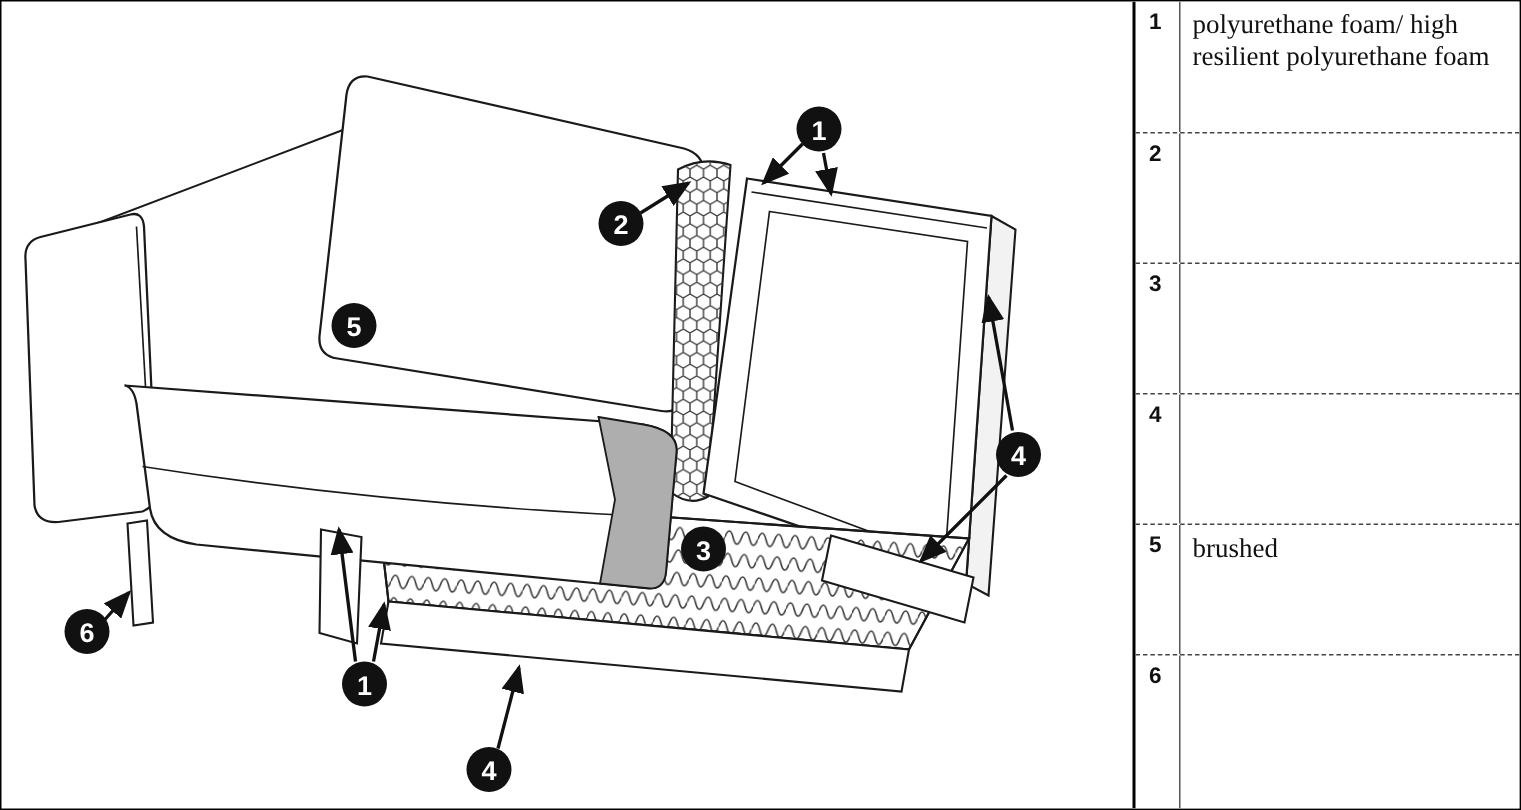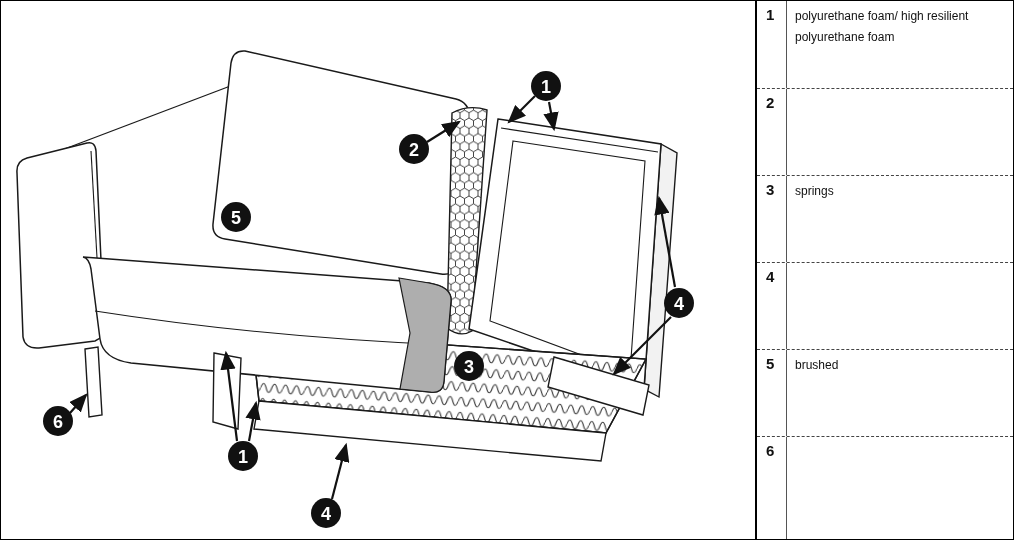--- a/index.html
+++ b/index.html
@@ -7,21 +7,21 @@
   #diagram{position:absolute;left:0;top:0;width:755px;height:538px;}
   #legend{position:absolute;left:754px;top:0;width:258px;height:538px;border-left:2px solid #000;box-sizing:border-box;display:flex;flex-direction:column;background:#fff;}
   .legend-row{display:flex;flex-direction:row;border-bottom:1px dashed #444;box-sizing:border-box;}
   .legend-row:nth-child(1){height:88px;}
   .legend-row:nth-child(2){height:87px;}
   .legend-row:nth-child(3){height:87px;}
   .legend-row:nth-child(4){height:87px;}
   .legend-row:nth-child(5){height:87px;}
   .legend-row:nth-child(6){flex:1;border-bottom:none;}
   .num-cell{width:30px;flex:0 0 30px;border-right:1px solid #555;box-sizing:border-box;padding:5px 0 0 9px;font-weight:bold;font-size:15px;color:#111;}
-  .txt-cell{flex:1;padding:5px 6px 0 8px;font-size:12px;line-height:21px;color:#111;}
+  .txt-cell{flex:1;padding:5px 6px 0 8px;font-size:18px;line-height:21px;color:#111;font-family:Liberation Serif, serif;}
   svg text.callout-num{font-family:"Liberation Sans",sans-serif;font-weight:bold;font-size:18px;fill:#fff;}
 </style>
 </head>
 <body>
 
 <div id="stage">
 
   <svg id="diagram" viewBox="0 0 755 538" xmlns="http://www.w3.org/2000/svg">
     <defs>
       <marker id="ah" markerWidth="9" markerHeight="7" refX="7.5" refY="3.5" orient="auto">
@@ -117,21 +117,20 @@
   <div id="legend">
     <div class="legend-row">
       <div class="num-cell">1</div>
       <div class="txt-cell">polyurethane foam/ high resilient polyurethane foam</div>
     </div>
     <div class="legend-row">
       <div class="num-cell">2</div>
     </div>
     <div class="legend-row">
       <div class="num-cell">3</div>
-      <div class="txt-cell">springs</div>
     </div>
     <div class="legend-row">
       <div class="num-cell">4</div>
     </div>
     <div class="legend-row">
       <div class="num-cell">5</div>
       <div class="txt-cell">brushed</div>
     </div>
     <div class="legend-row">
       <div class="num-cell">6</div>

